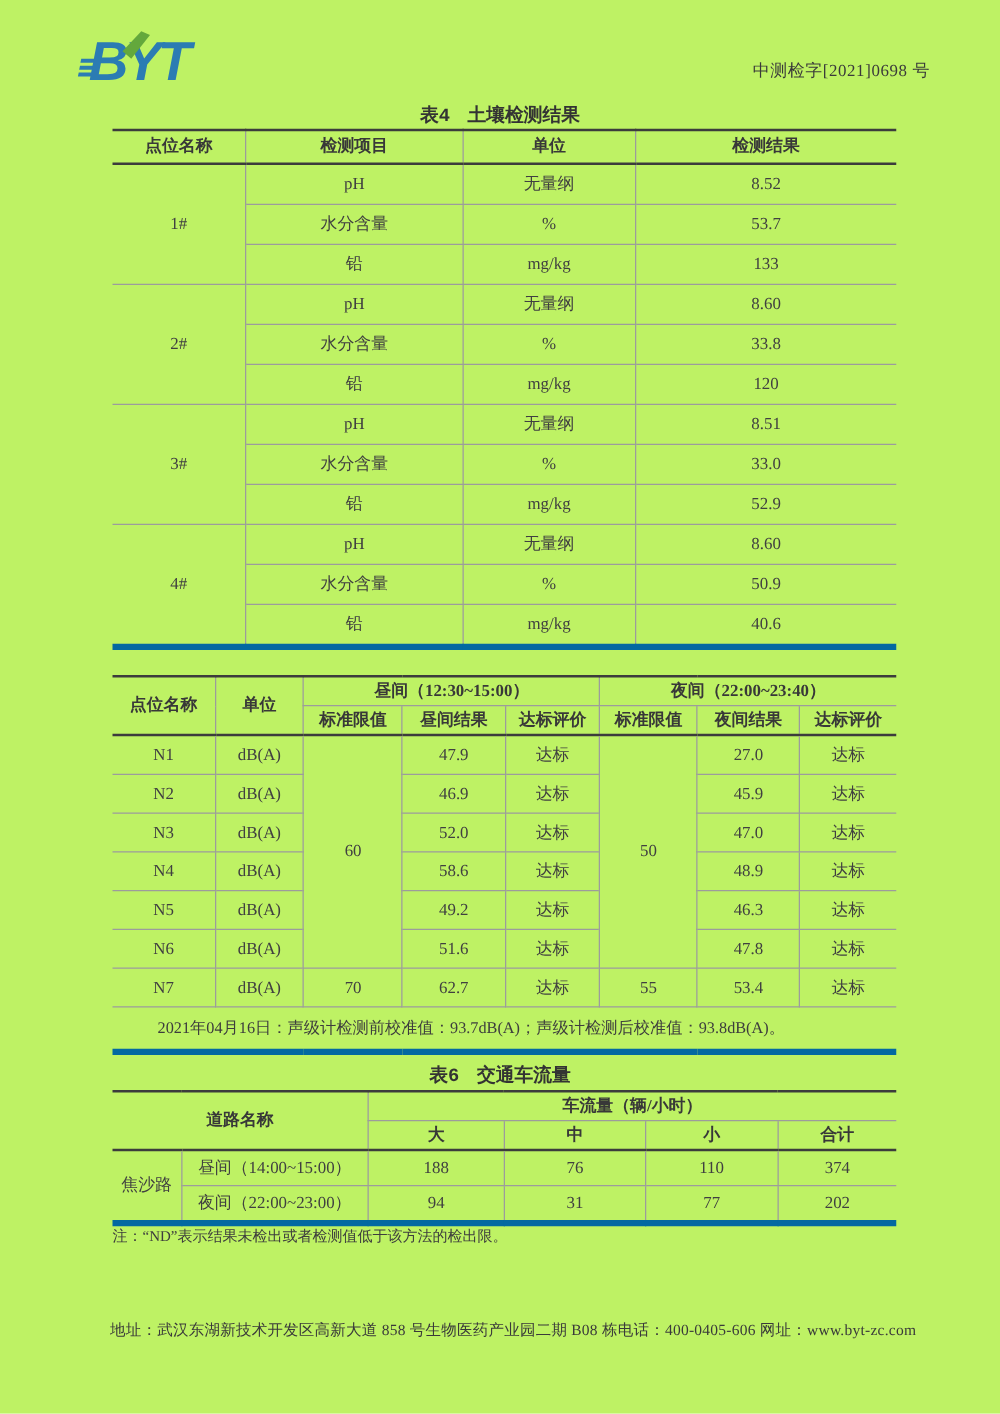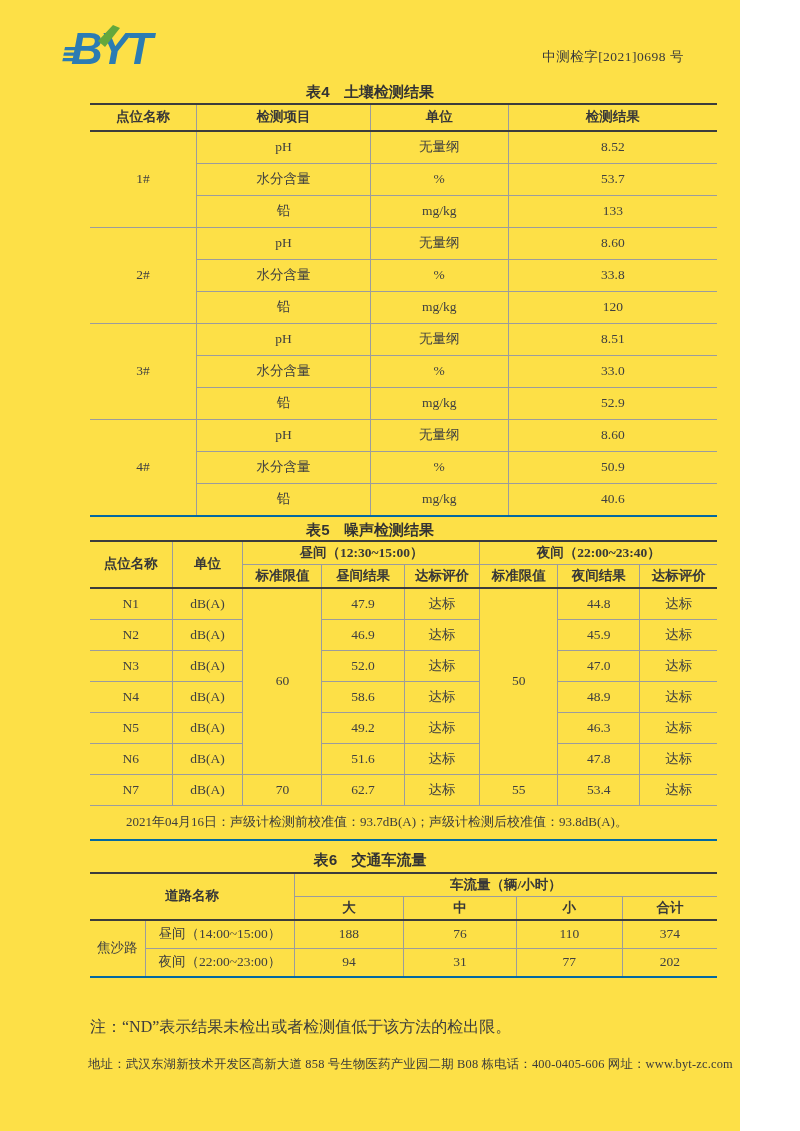--- a/index.html
+++ b/index.html
@@ -1,19 +1,19 @@
 <!DOCTYPE html>
 <html><head>
 <meta charset="utf-8">
 <style>
   html,body{margin:0;padding:0;background:#ffffff;}
   .sheet{
     position:relative;
-    width:740px;height:1131px;
-    background:#fde047;
+    width:800px;height:1131px;
+    background:#bef264;
     font-family:"Liberation Serif","DejaVu Serif",serif;
     color:#3f3f3f;
     overflow:hidden;
   }
   
   .brand{position:absolute;left:62px;top:24px;display:flex;align-items:center;}
   .brand-cn{
     font-family:"Liberation Sans","DejaVu Sans",sans-serif;
     font-weight:bold;font-size:31px;letter-spacing:4px;
     color:#2b7cb3;line-height:1;margin-left:6px;
@@ -27,21 +27,21 @@
     position:absolute;left:0;right:0;text-align:center;
     font-size:15px;font-weight:bold;color:#333;font-family:Liberation Mono, monospace;
   }
   .caption .cap-name{margin-left:14px;}
   
   .rtable{
     position:absolute;left:90px;width:627px;
     border-collapse:collapse;table-layout:fixed;
     font-size:13.5px;color:#404040;
     border-top:2px solid #3c3c3c;
-    border-bottom:2px solid #0369a1;
+    border-bottom:5px solid #0369a1;
   }
   .rtable th,.rtable td{
     border:1px solid #9c9c9c;
     text-align:center;vertical-align:middle;
     padding:0 2px;line-height:1.25;
   }
   .rtable th{font-weight:bold;color:#383838;}
   .rtable tr > *:first-child{border-left:none;}
   .rtable tr > *:last-child{border-right:none;}
   .rtable tbody tr:first-child > *{border-top:2px solid #3c3c3c;}
@@ -52,21 +52,21 @@
   }
   #tbl-0 th{height:25px;}
   #tbl-0 td{height:31px;}
   #tbl-1 thead th{height:22px;}
   #tbl-1 tbody td{height:30px;}
   #tbl-2 thead th{height:22px;}
   #tbl-2 tbody td{height:27px;}
   
   .note6{
     position:absolute;left:90px;top:981px;
-    font-size:16px;color:#3d3d3d;margin-top:36px;
+    font-size:12px;color:#3d3d3d;
   }
   .pageno{
     position:absolute;left:0;right:0;top:1025px;
     text-align:center;font-size:13px;letter-spacing:4px;color:#3c3c3c;
   }
   .address{
     position:absolute;left:88px;right:52px;top:1056px;
     font-size:12.4px;color:#3a3a3a;letter-spacing:0.2px;white-space:nowrap;
   }
 </style>
@@ -168,23 +168,20 @@
           <td>50.9</td>
         </tr>
         <tr>
           <td>铅</td>
           <td>mg/kg</td>
           <td>40.6</td>
         </tr>
       </tbody>
     </table>
 
-  <div class="caption" style="top:521px">
-    <span>表5</span><span class="cap-name">噪声检测结果</span>
-  </div>
   <table class="rtable" id="tbl-1" style="top:540px">
       <colgroup>
         <col style="width: 13.1%;">
         <col style="width: 11.3%;">
         <col style="width: 12.6%;">
         <col style="width: 13.1%;">
         <col style="width: 12.1%;">
         <col style="width: 12.4%;">
         <col style="width: 13.1%;">
         <col style="width: 12.3%;">
@@ -206,21 +203,21 @@
         </tr>
       </thead>
       <tbody>
         <tr>
           <td>N1</td>
           <td>dB(A)</td>
           <td rowspan="6">60</td>
           <td>47.9</td>
           <td>达标</td>
           <td rowspan="6">50</td>
-          <td>44.8</td>
+          <td>27.0</td>
           <td>达标</td>
         </tr>
         <tr>
           <td>N2</td>
           <td>dB(A)</td>
           <td>46.9</td>
           <td>达标</td>
           <td>45.9</td>
           <td>达标</td>
         </tr>

